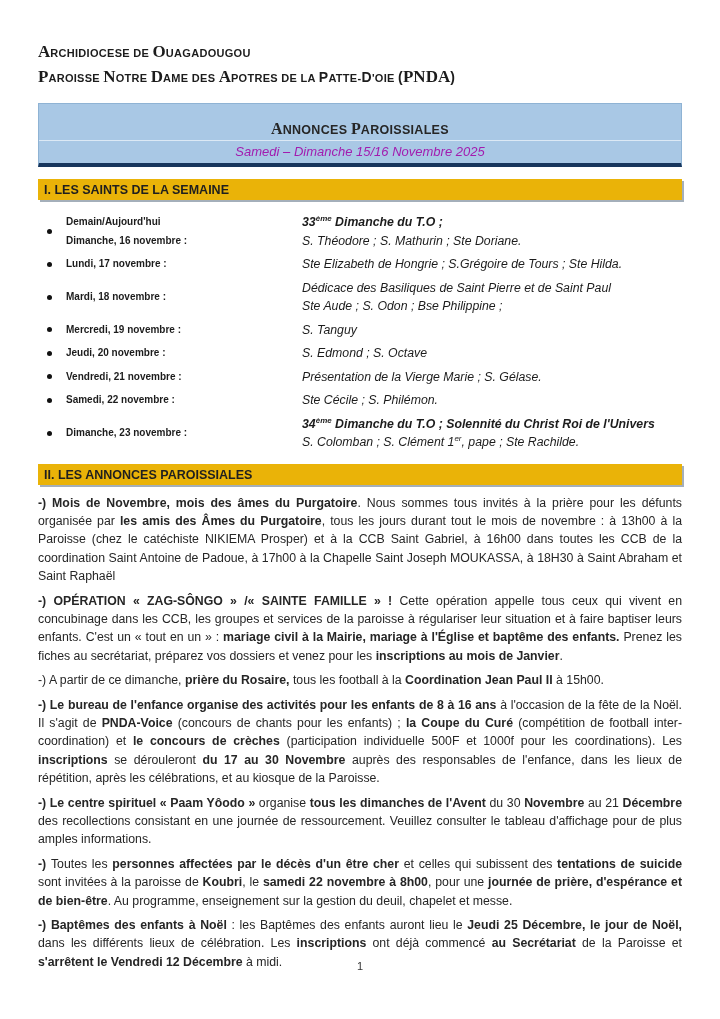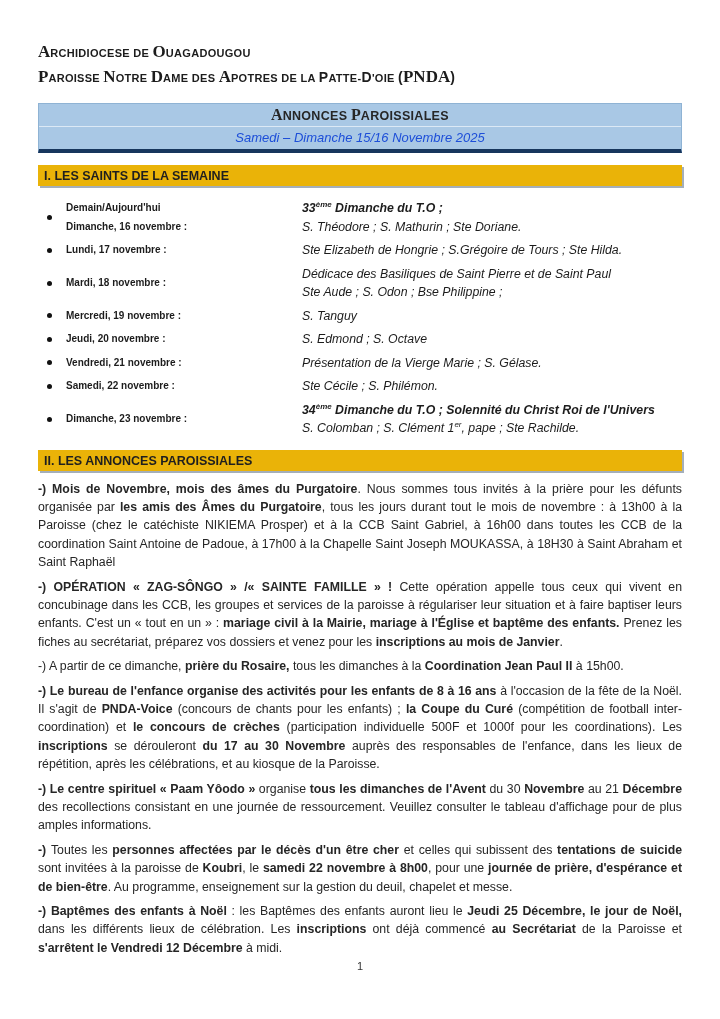--- a/index.html
+++ b/index.html
@@ -10,24 +10,24 @@
   
   .org-block{padding-top:40px;}
   .org-line{font-weight:bold;color:#1c1c1c;line-height:23px;white-space:nowrap;}
   .org-line .sc{font-size:11px;letter-spacing:.3px;}
   .org-line .cap{font-size:14px;letter-spacing:.3px;}
   .org-line .frak{font-family:"Liberation Serif",serif;font-size:17px;font-weight:bold;}
 
   
   .banner{margin-top:13px;background:#a9c8e5;border:1px solid #8fb3d4;
           border-bottom:4px solid #17365d;text-align:center;}
-  .banner-title{font-weight:bold;padding:1px 0 0;border-bottom:1px solid #dce9f5;line-height:19px;text-align:center;}
+  .banner-title{font-weight:bold;padding:15px 0 0;border-bottom:1px solid #dce9f5;line-height:19px;text-align:center;}
   .banner-title .sc{font-size:12.5px;letter-spacing:.3px;}
   .banner-title .frak{font-family:"Liberation Serif",serif;font-size:16px;font-weight:bold;}
-  .banner-subtitle{font-style:italic;font-size:13px;line-height:19px;padding:1px 0 2px;color:#1d4ed8;}
+  .banner-subtitle{font-style:italic;font-size:13px;line-height:19px;padding:1px 0 2px;color:#a21caf;}
 
   
   .section-bar{margin-top:12px;background:#eab308;font-weight:bold;font-size:12.5px;
                color:#1f1f1f;padding:4px 6px 3px;box-shadow:2px 2px 0 rgba(90,110,130,.55);}
 
   
   .saints-list{list-style:none;margin:13px 0 0;padding:0;}
   .saints-row{display:flex;align-items:center;margin-bottom:5px;}
   .bullet-cell{width:28px;display:flex;justify-content:flex-start;padding-left:9px;box-sizing:border-box;}
   .bullet{width:5px;height:5px;border-radius:50%;background:#111;}
@@ -162,21 +162,21 @@
         </li>
       </ul>
 
     <div class="section-bar">
       <span>II. LES ANNONCES PAROISSIALES</span>
     </div>
 
     <div class="announcements" id="announcements">
         <p><span class="b">-) Mois de Novembre, mois des âmes du Purgatoire</span><span>. Nous sommes tous invités à la prière pour les défunts organisée par </span><span class="b">les amis des Âmes du Purgatoire</span><span>, tous les jours durant tout le mois de novembre :  à 13h00 à la Paroisse (chez le catéchiste NIKIEMA Prosper) et à la CCB Saint Gabriel, à 16h00 dans toutes les CCB de la coordination Saint Antoine de Padoue, à 17h00 à la Chapelle Saint Joseph MOUKASSA, à 18H30 à Saint Abraham et Saint Raphaël</span></p>
         <p><span class="b">-) OPÉRATION « ZAG-SÔNGO » /« SAINTE FAMILLE » ! </span><span>Cette opération appelle tous ceux qui vivent en concubinage dans les CCB, les groupes et services de la paroisse à régulariser leur situation et à faire baptiser leurs enfants. C'est un « tout en un » : </span><span class="b">mariage civil à la Mairie, mariage à l'Église et baptême des enfants.</span><span> Prenez les fiches au secrétariat, préparez vos dossiers et venez pour les </span><span class="b">inscriptions au mois de Janvier</span><span>.</span></p>
-        <p><span>-) A partir de ce dimanche, </span><span class="b">prière du Rosaire,</span><span> tous les dimanches à la </span><span class="b">Coordination Jean Paul II</span><span> à 15h00.</span></p>
+        <p><span>-) A partir de ce dimanche, </span><span class="b">prière du Rosaire,</span><span> tous les football à la </span><span class="b">Coordination Jean Paul II</span><span> à 15h00.</span></p>
         <p><span class="b"> -) Le bureau de l'enfance organise des activités pour les enfants de 8 à 16 ans</span><span> à l'occasion de la fête de la Noël. Il s'agit de </span><span class="b">PNDA-Voice</span><span> (concours de chants pour les enfants) ; </span><span class="b">la Coupe du Curé</span><span> (compétition de football inter-coordination) et </span><span class="b">le concours de crèches</span><span> (participation individuelle 500F et 1000f pour les coordinations). Les </span><span class="b">inscriptions</span><span> se dérouleront </span><span class="b">du 17 au 30 Novembre</span><span> auprès des responsables de l'enfance, dans les lieux de répétition, après les célébrations, et au kiosque de la Paroisse.</span></p>
         <p><span class="b">-) Le centre spirituel « Paam Yôodo » </span><span>organise </span><span class="b">tous les dimanches de l'Avent</span><span> du 30 </span><span class="b">Novembre</span><span> au 21 </span><span class="b">Décembre</span><span> des recollections consistant en une journée de ressourcement. Veuillez consulter le tableau d'affichage pour de plus amples informations.</span></p>
         <p><span class="b">-) </span><span>Toutes les </span><span class="b">personnes affectées par le décès d'un être cher</span><span> et celles qui subissent des </span><span class="b">tentations de suicide</span><span> sont invitées à la paroisse de </span><span class="b">Koubri</span><span>, le </span><span class="b">samedi 22 novembre à 8h00</span><span>, pour une </span><span class="b">journée de prière, d'espérance et de bien-être</span><span>. Au programme, enseignement sur la gestion du deuil, chapelet et messe.</span></p>
         <p><span class="b">-) Baptêmes des enfants à Noël</span><span> : les Baptêmes des enfants auront lieu le </span><span class="b">Jeudi 25 Décembre, le jour de Noël,</span><span> dans les différents lieux de célébration. Les </span><span class="b">inscriptions</span><span> ont déjà commencé </span><span class="b">au Secrétariat</span><span> de la Paroisse et </span><span class="b">s'arrêtent le Vendredi 12 Décembre</span><span> à midi.</span></p>
       </div>
 
   </div>
 
   <div class="page-number">1</div>
 </div>

